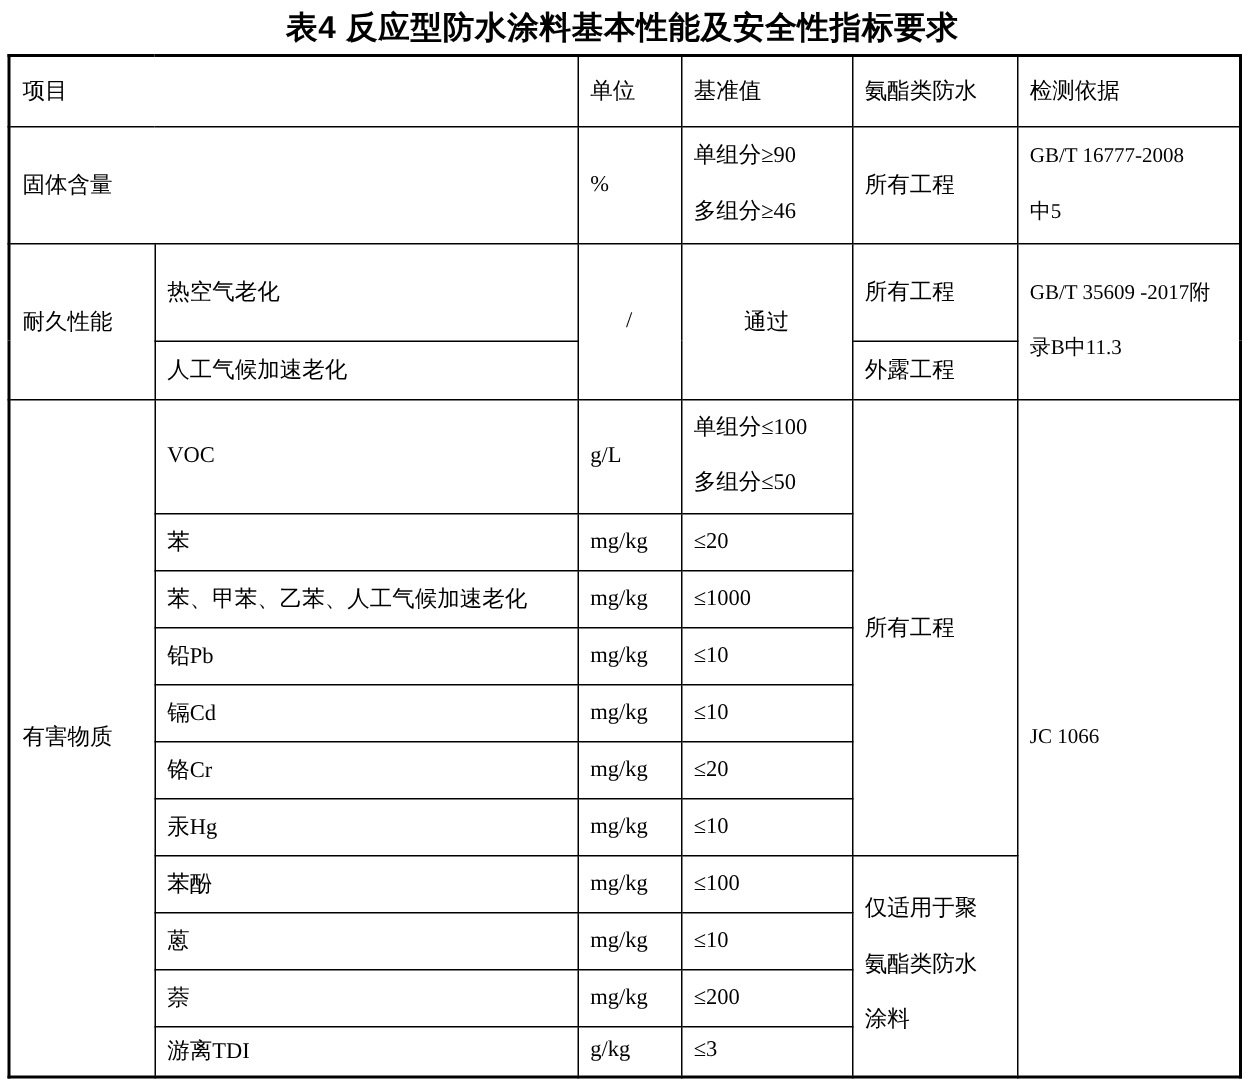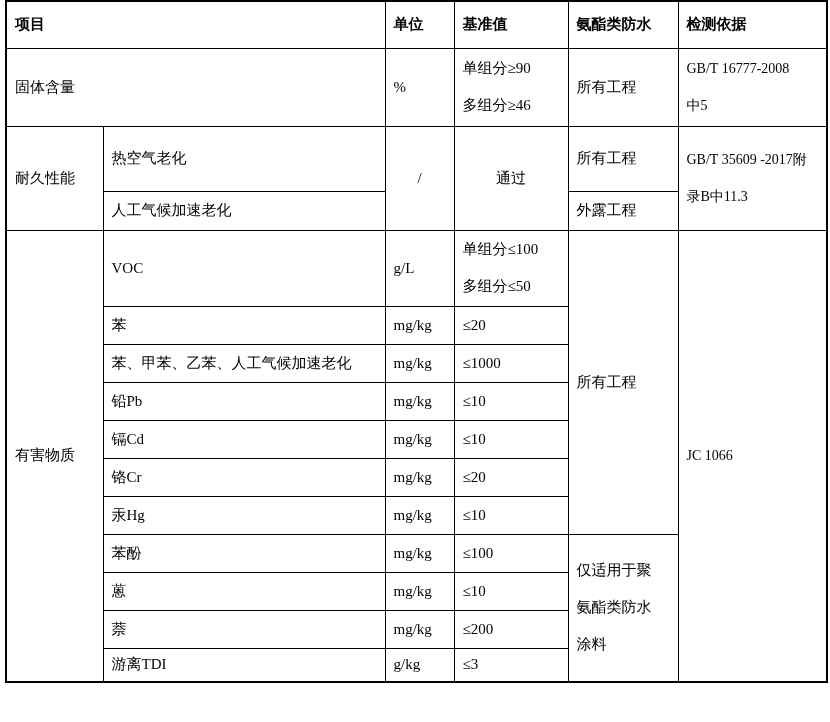--- a/index.html
+++ b/index.html
@@ -32,36 +32,37 @@
   col.c5 { width: 110px; }
   col.c6 { width: 149px; }
   td {
     border: 1px solid #000000;
     padding: 0 4px 0 8px;
     font-size: 15px;
     vertical-align: middle;
     overflow: hidden;
     color: #000000;
   }
-  td.th { font-weight: bold; }
+  td.th { font-weight: normal; }
   td.center { text-align: center; padding-left: 4px; }
   td.basis { font-size: 14px; }
   .line { line-height: 37px; white-space: nowrap; }
   tr.h47 { height: 47px; }
   tr.h78 { height: 78px; }
   tr.h65 { height: 65px; }
   tr.h39 { height: 39px; }
   tr.h76 { height: 76px; }
   tr.h38 { height: 38px; }
   tr.h34 { height: 34px; padding-left: 16px; }
 </style>
 </head>
 <body>
 
 <div>
+  <div class="page-title">表4 反应型防水涂料基本性能及安全性指标要求</div>
 
   <table class="spec-table">
     <colgroup>
       <col class="c1">
         <col class="c2">
         <col class="c3">
         <col class="c4">
         <col class="c5">
         <col class="c6">
     </colgroup>

